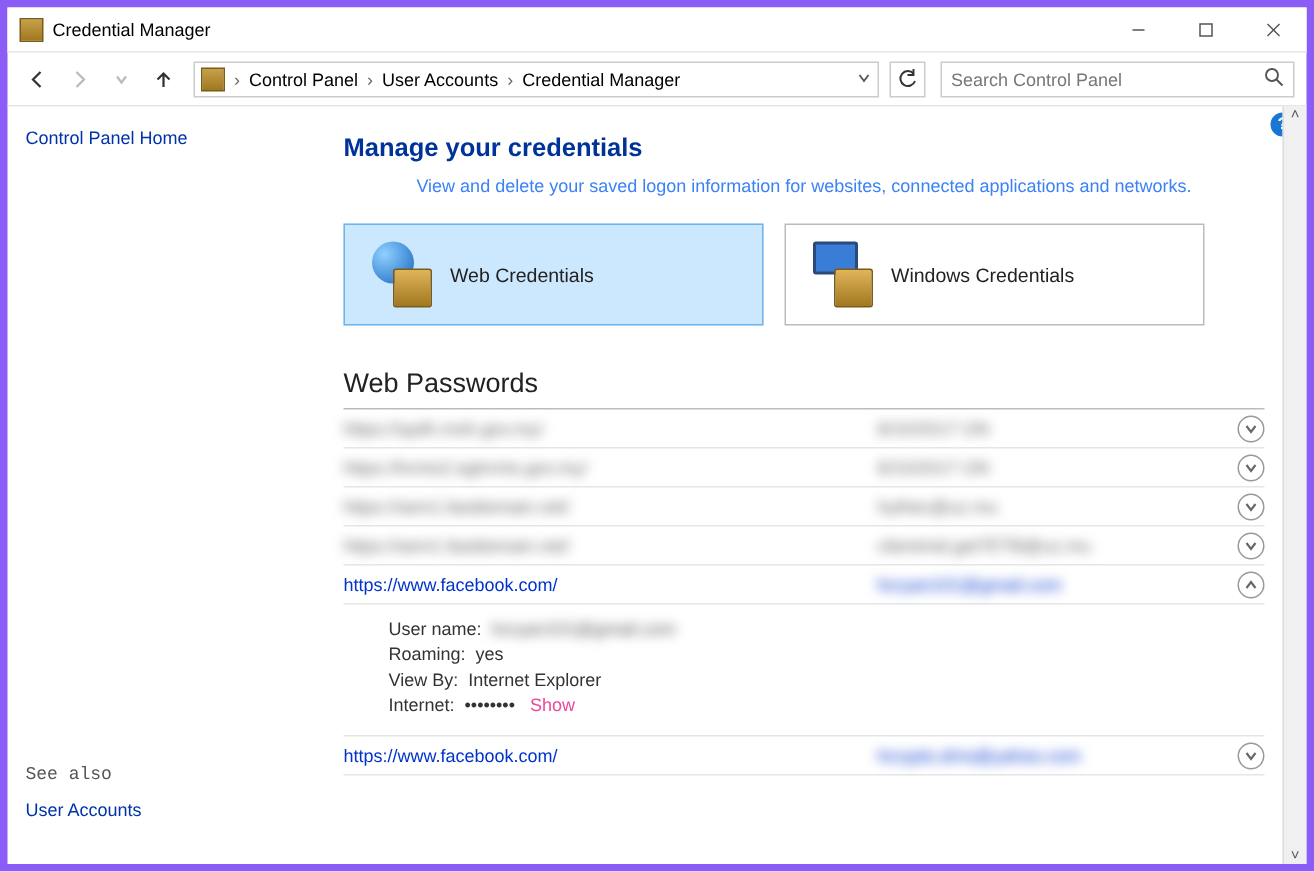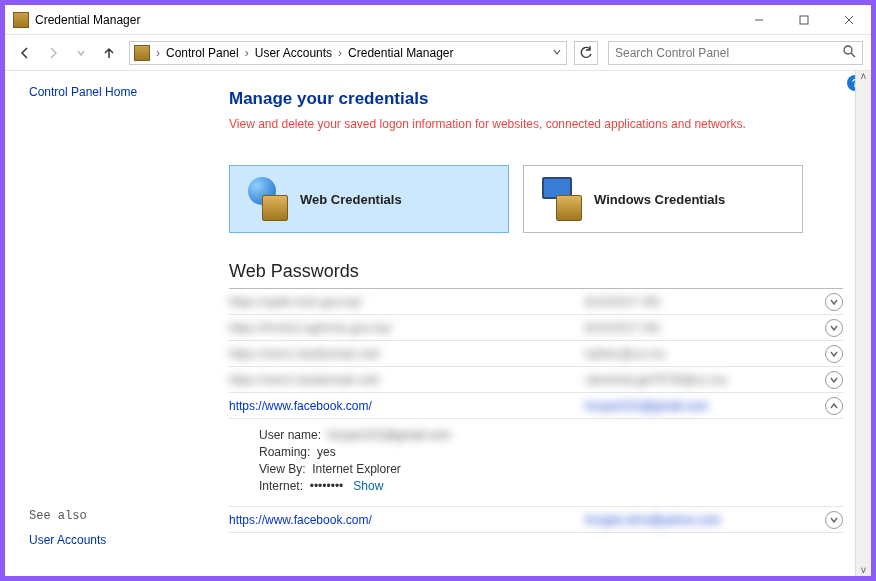--- a/index.html
+++ b/index.html
@@ -14,56 +14,56 @@
   
   .navbar { height:36px; display:flex; align-items:center; padding:0 8px; gap:4px; border-bottom:1px solid #e5e5e5; }
   .nav-btn { width:24px; height:24px; display:flex; align-items:center; justify-content:center; color:#555; }
   .nav-btn.disabled { color:#bbb; }
   .addr { flex:1; height:24px; border:1px solid #ccc; display:flex; align-items:center; font-size:12px; padding:0 4px; margin:0 4px; background:#fff; position:relative; }
   .addr .cp-icon { width:16px; height:16px; background:linear-gradient(#c8a04a,#a07820); border:1px solid #7a5c18; margin-right:4px; display:inline-block; }
   .addr .crumb { padding:0 4px; cursor:pointer; }
   .addr .sep { color:#666; padding:0 2px; }
   .addr .drop { position:absolute; right:4px; color:#555; }
   .refresh-btn { width:24px; height:24px; border:1px solid #ccc; display:flex; align-items:center; justify-content:center; margin-left:-1px; }
-  .search { width:255px; height:24px; border:1px solid #ccc; display:flex; align-items:center; padding:0 6px; font-size:12px; color:#777; position:relative; margin-left:6px; }
+  .search { width:236px; height:24px; border:1px solid #ccc; display:flex; align-items:center; padding:0 6px; font-size:12px; color:#777; position:relative; margin-left:6px; }
   .search .mag { position:absolute; right:6px; color:#555; }
   
   .body { flex:1; display:flex; overflow:hidden; }
-  .sidebar { width:208px; padding:14px 24px; font-size:12px; color:#003399; }
+  .sidebar { width:208px; padding:14px 12px; font-size:12px; color:#003399; }
   .sidebar .cp-home { color:#0033aa; margin-bottom:20px; cursor:pointer; }
   .sidebar .see-also-label { color:#555; margin-top:410px; margin-bottom:10px;font-family:Liberation Mono, monospace; }
   .sidebar .see-also-link { color:#0033aa; cursor:pointer; }
   .main { flex:1; position:relative; padding:10px 28px 0 16px; overflow:hidden; }
   .help { position:absolute; top:4px; right:8px; width:16px; height:16px; border-radius:50%; background:#1976d2; color:#fff; font-size:11px; display:flex; align-items:center; justify-content:center; font-weight:bold; cursor:pointer; }
   .h1 { color:#003399; font-size:17px; font-weight:700; margin:8px 0 8px 0; }
-  .sub { font-size:12px; color:#ef4444; margin-bottom:34px; }
+  .sub { font-size:12px; color:#3b82f6; margin-bottom:18px;text-align:center; }
   .cred-tabs { display:flex; gap:14px; margin-bottom:28px; }
   .cred-tab { width:280px; height:68px; border:1px solid #bbb; display:flex; align-items:center; padding:0 14px; gap:12px; cursor:pointer; font-size:13px; }
   .cred-tab.active { background:#cce8ff; border-color:#6fb4ea; }
-  .cred-tab .label { font-weight:700; color:#222; }
+  .cred-tab .label { font-weight:400; color:#222; }
   .ico-web, .ico-win { width:44px; height:44px; position:relative; }
   .ico-web .globe { width:28px; height:28px; border-radius:50%; background:radial-gradient(circle at 30% 30%, #8fd0ff, #1565c0); position:absolute; top:0; left:4px; }
   .ico-web .safe { width:26px; height:26px; background:linear-gradient(#e0b45a,#a07820); border:1px solid #7a5c18; position:absolute; bottom:0; right:0; border-radius:2px; }
   .ico-win .mon { width:30px; height:22px; border:2px solid #2b4a7a; background:#3a7dd6; position:absolute; top:0; left:4px; border-radius:2px; }
   .ico-win .safe { width:26px; height:26px; background:linear-gradient(#e0b45a,#a07820); border:1px solid #7a5c18; position:absolute; bottom:0; right:0; border-radius:2px; }
   .section-title { font-size:18px; color:#222; margin-bottom:6px; }
   .section-rule { height:1px; background:#bbb; margin-bottom:0; }
   .cred-row { display:flex; align-items:center; height:26px; font-size:12px; border-bottom:1px solid #e6e6e6; }
   .cred-row .site { flex:0 0 356px; color:#444; }
   .cred-row .mod  { flex:1; color:#444; }
   .cred-row .exp  { width:24px; text-align:right; }
   .cred-row .blur { filter: blur(4px); color:#666; }
   .cred-row.link .site { color:#0033cc; }
   .cred-row.link .mod  { color:#0033cc; filter:blur(4px); }
   .chev { display:inline-flex; width:18px; height:18px; border:1px solid #999; border-radius:50%; align-items:center; justify-content:center; color:#666; font-size:11px; cursor:pointer; }
   .details { padding:6px 0 10px 30px; font-size:12px; color:#333; border-bottom:1px solid #e6e6e6; }
   .details .drow { margin:3px 0; }
   .details .blur { filter:blur(4px); color:#555; }
   .details .klabel { display:inline-block; }
-  .details a { color:#0369a1; text-decoration:none; cursor:pointer; }
+  .details a { color:#ec4899; text-decoration:none; cursor:pointer; }
   .scroll-right { position:absolute; right:0; top:0; bottom:0; width:16px; background:#f0f0f0; display:flex; flex-direction:column; justify-content:space-between; align-items:center; font-size:10px; color:#555; border-left:1px solid #ddd; }
 </style>
 </head>
 <body>
 
 <div class="window">
 
   <div class="titlebar">
     <div class="app-icon"></div>
     <div class="title">Credential Manager</div>

